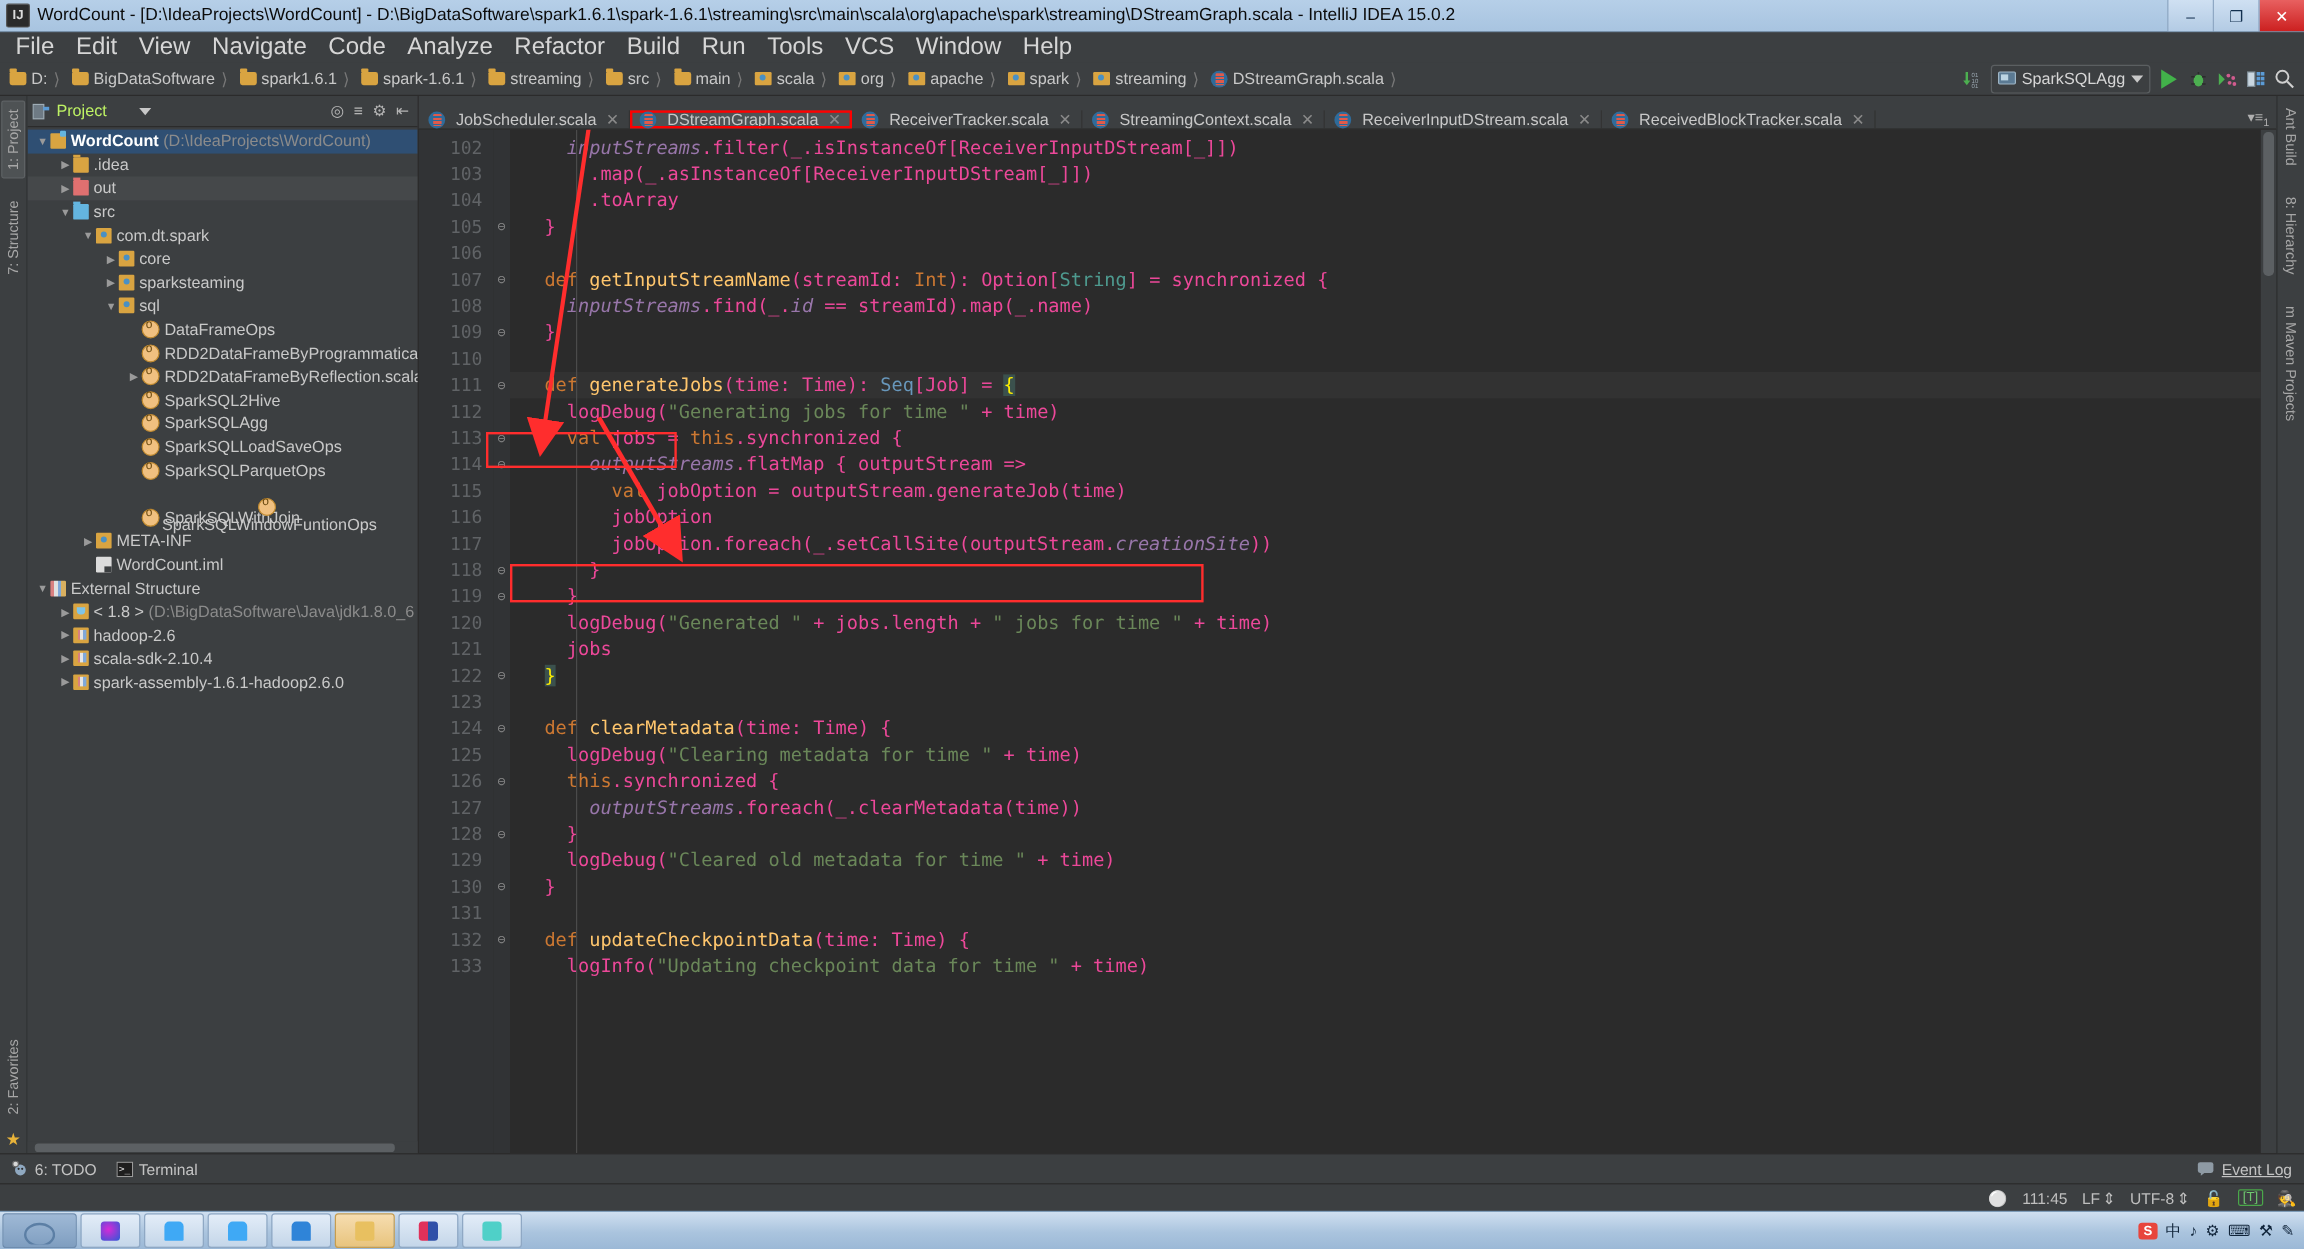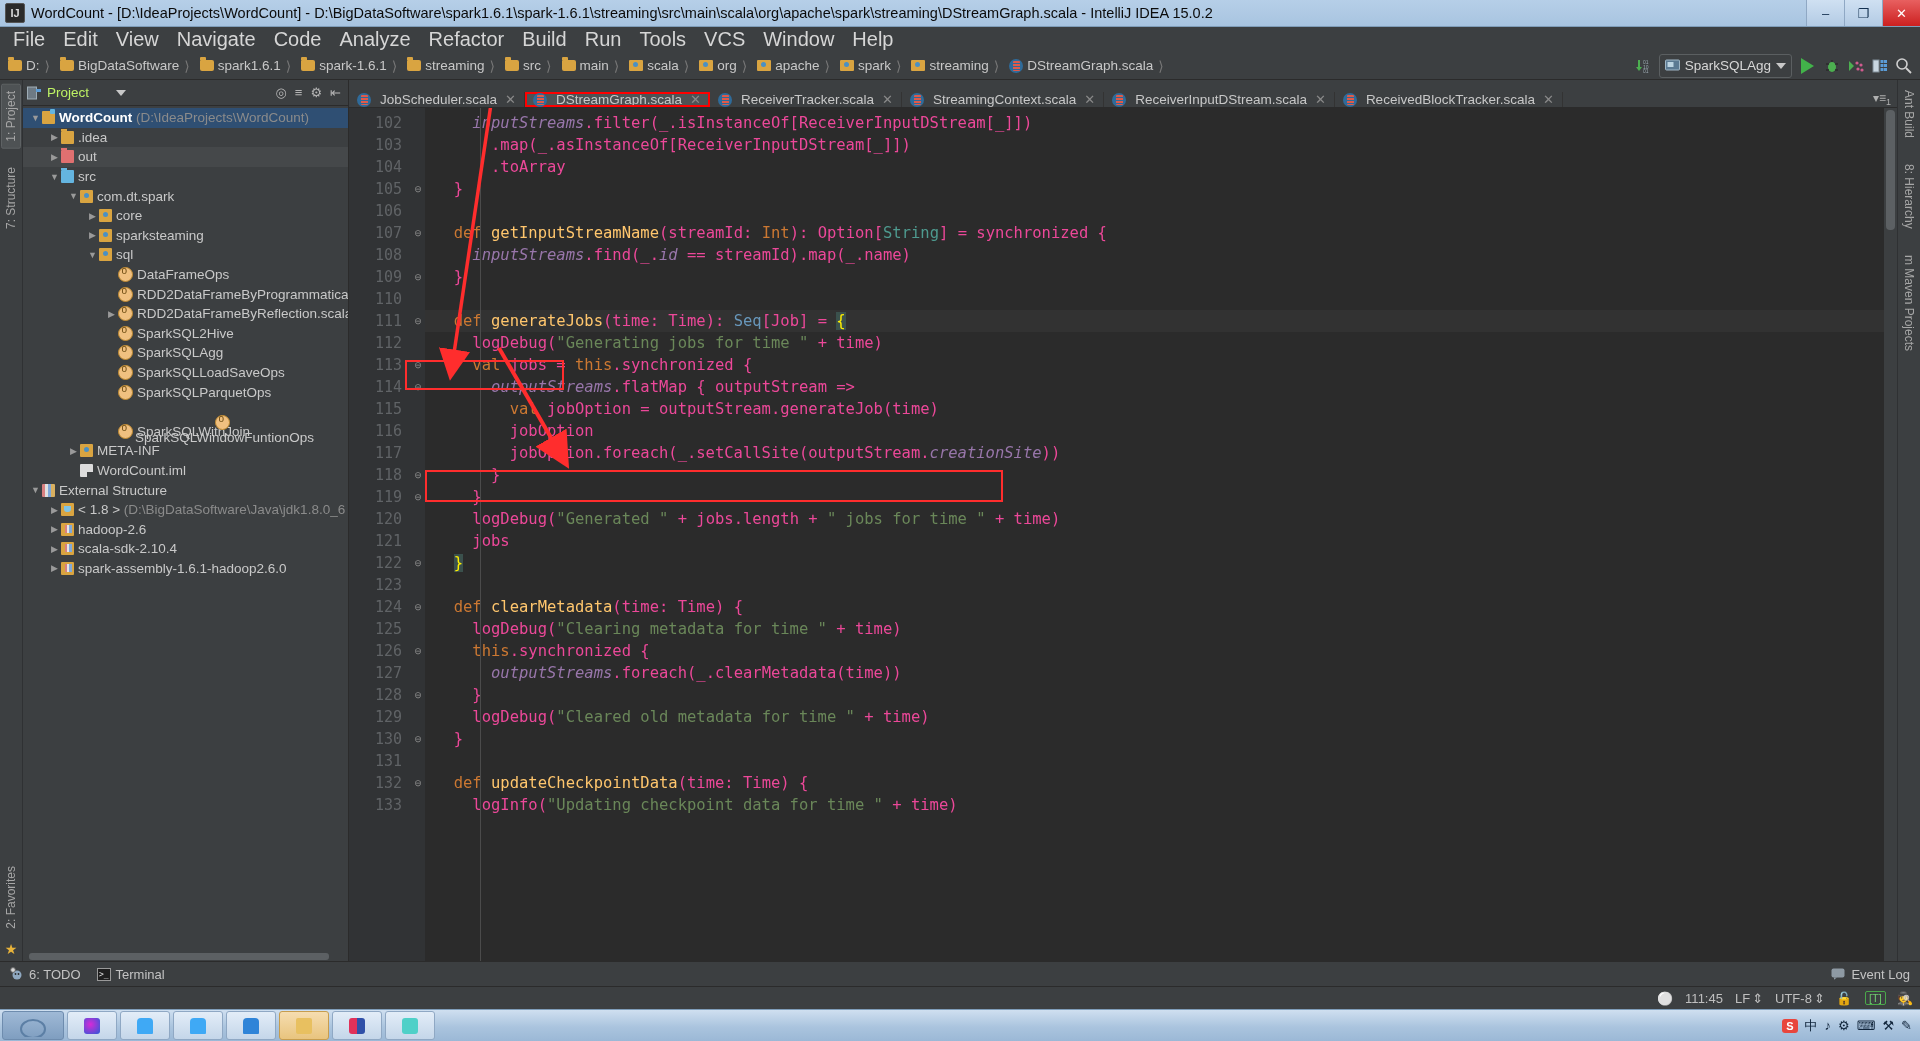--- a/index.html
+++ b/index.html
@@ -123,21 +123,21 @@
   .arrowsvg{position:absolute;left:0;top:0;pointer-events:none;}
 
   
   .markerstrip{width:13px;flex:0 0 13px;background:#3c3f41;position:relative;}
   .markerstrip .thumb{position:absolute;top:2px;left:2px;width:9px;height:120px;background:#5c6063;border-radius:4px;}
 
   
   .bottombar{height:24px;background:#3c3f41;display:flex;align-items:center;gap:16px;
     padding:0 10px;flex:0 0 auto;border-top:1px solid #2b2b2b;font-size:13px;color:#c3c3c3;}
   .bb-item{display:flex;align-items:center;gap:5px;}
-  .bb-right{margin-left:auto;display:flex;align-items:center;gap:6px;}
+  .bb-right{margin-left:auto;display:flex;align-items:center;gap:6px;text-decoration:underline;}
 
   
   .statusbar{height:22px;background:#3c3f41;display:flex;align-items:center;flex:0 0 auto;
     padding:0 6px;font-size:13px;color:#bfbfbf;border-top:1px solid #2b2b2b;}
   .sb-right{margin-left:auto;display:flex;align-items:center;gap:12px;}
   .sb-chip{display:flex;align-items:center;gap:2px;}
   .green-t{border:1px solid #4aa84a;color:#6fc96f;font-size:11px;padding:0 3px;border-radius:2px;}
 
   
   .taskbar{height:31px;background:linear-gradient(to bottom,#cfdff0,#aac4de 55%,#9bb8d6);

